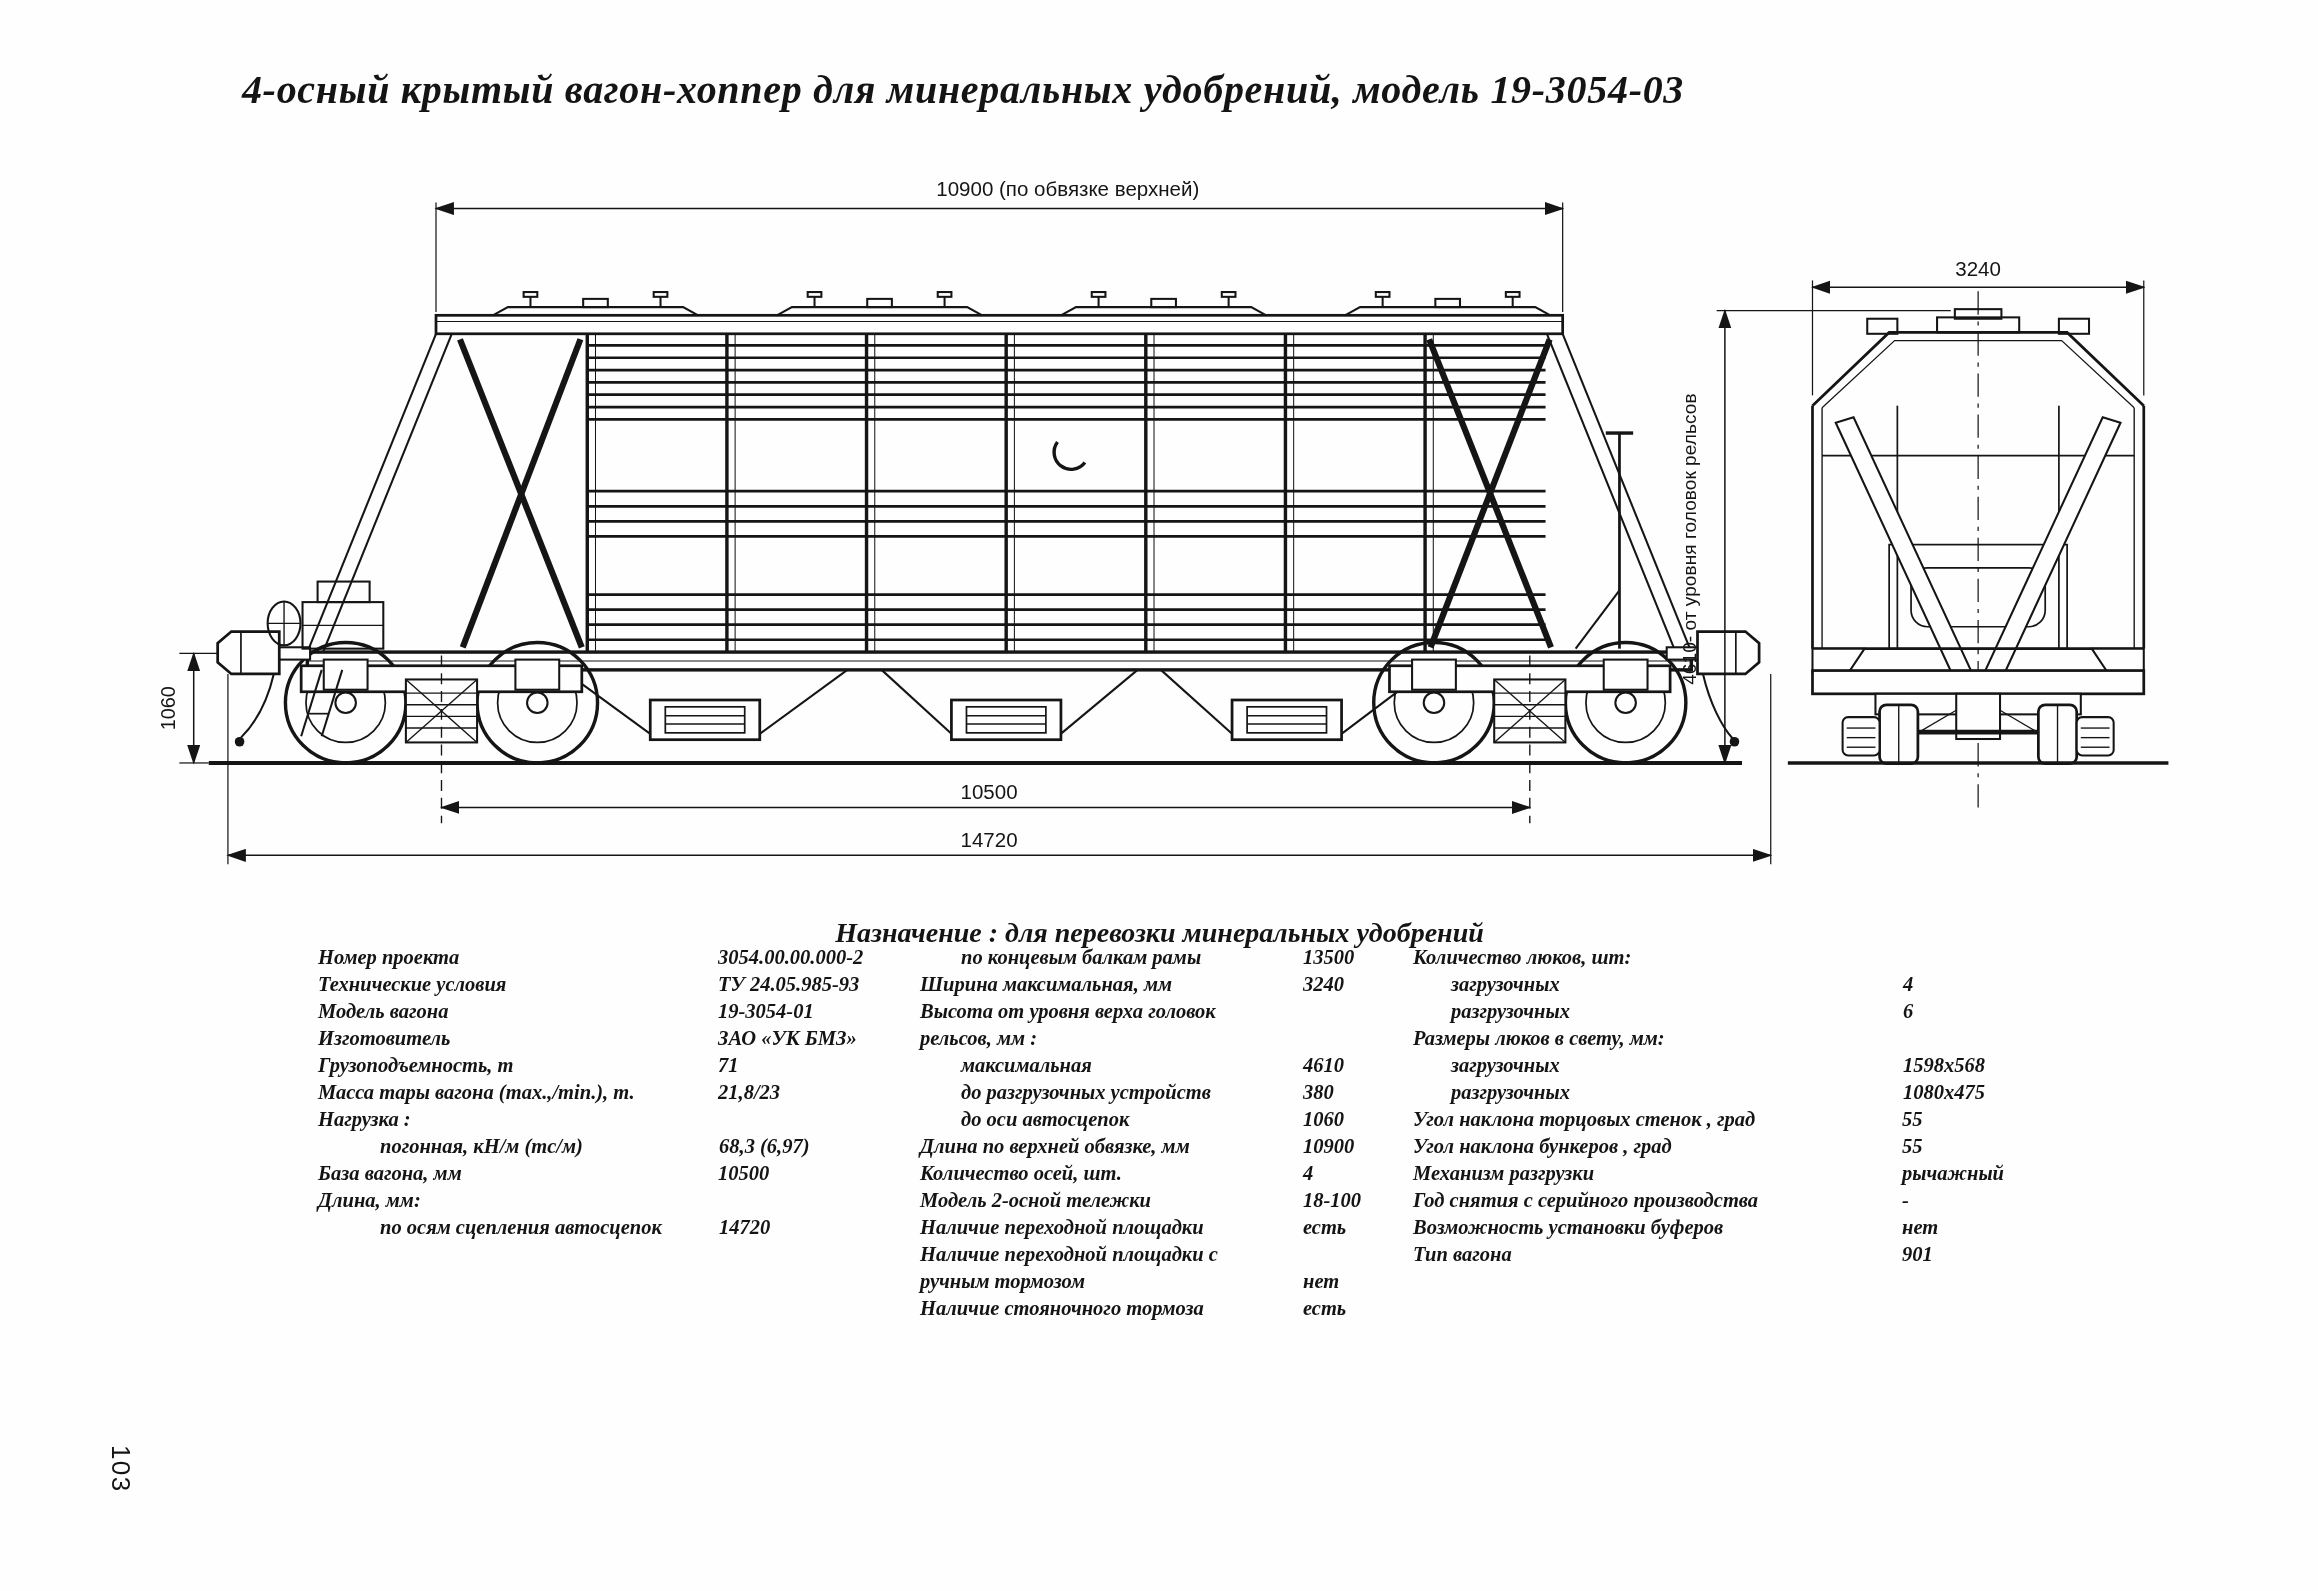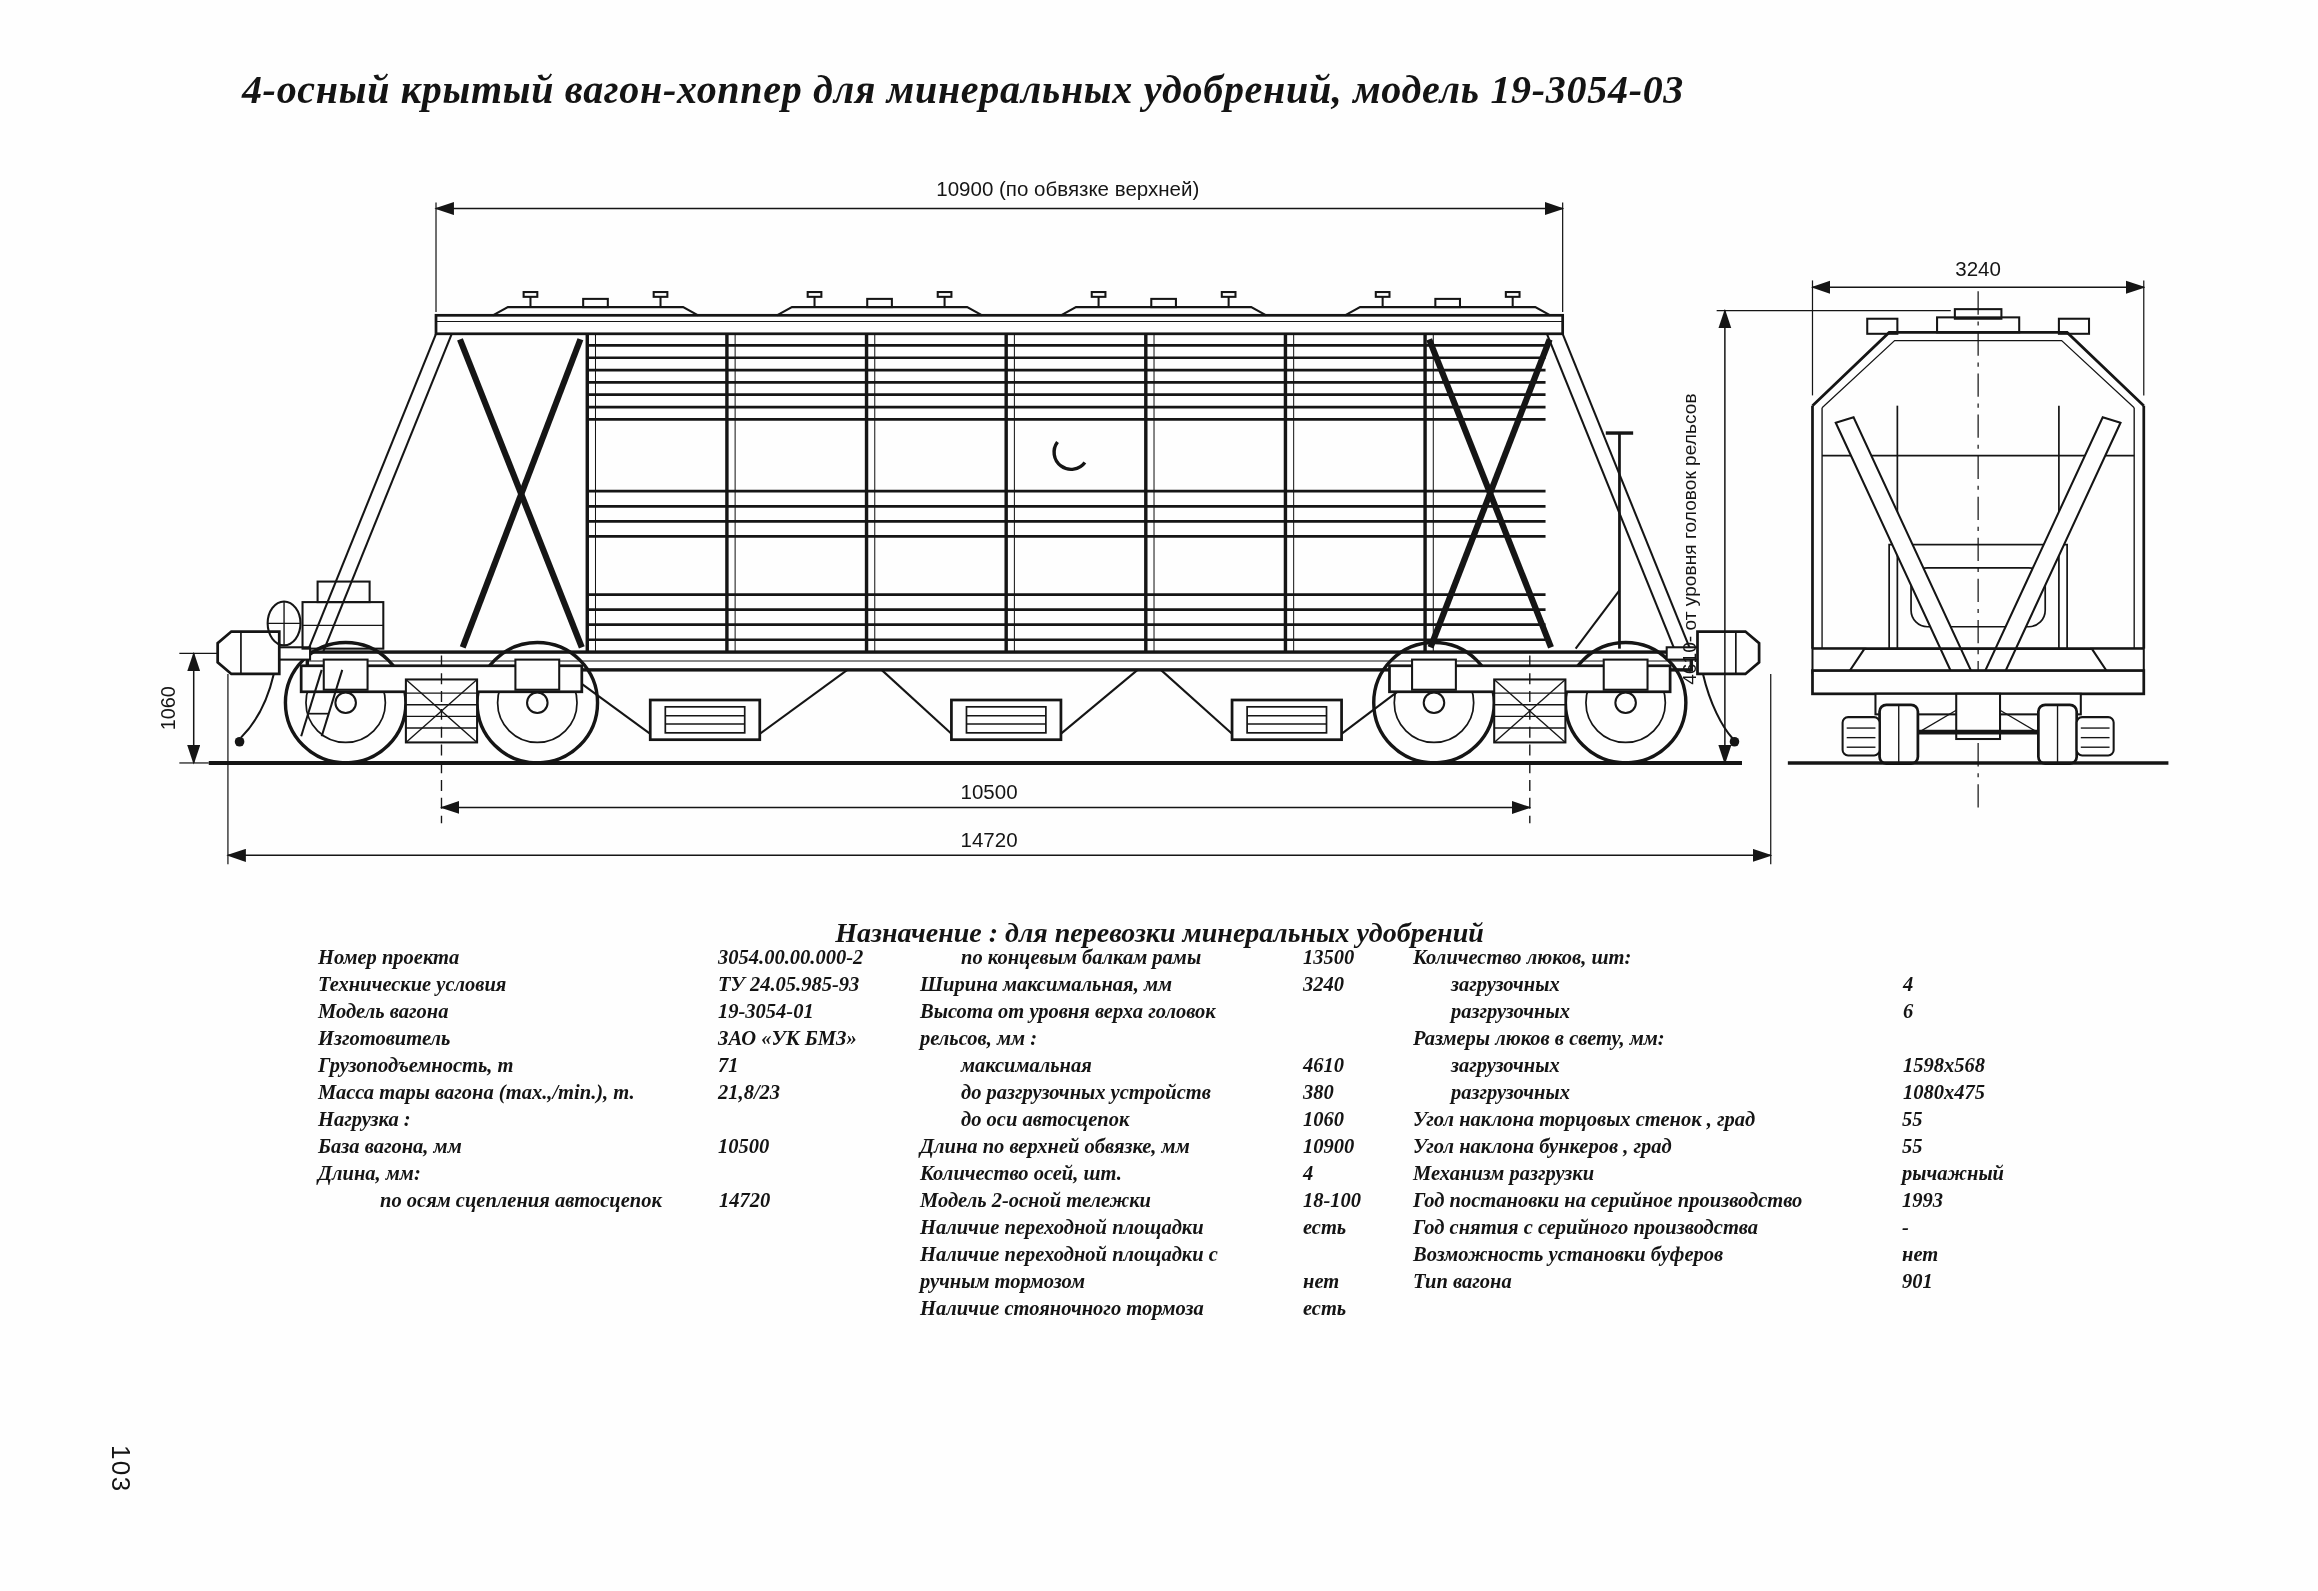--- a/index.html
+++ b/index.html
@@ -358,20 +358,24 @@
       <span class="spec-value">71</span>
     </div>
     <div class="spec-row">
       <span class="spec-label">Масса тары вагона (max.,/min.), т.</span>
       <span class="spec-value">21,8/23</span>
     </div>
     <div class="spec-row">
       <span class="spec-label">Нагрузка :</span>
       <span class="spec-value"></span>
     </div>
+    <div class="spec-row indent">
+      <span class="spec-label">погонная, кН/м (тс/м)</span>
+      <span class="spec-value">68,3 (6,97)</span>
+    </div>
     <div class="spec-row">
       <span class="spec-label">База вагона, мм</span>
       <span class="spec-value">10500</span>
     </div>
     <div class="spec-row">
       <span class="spec-label">Длина, мм:</span>
       <span class="spec-value"></span>
     </div>
     <div class="spec-row indent">
       <span class="spec-label">по осям сцепления автосцепок</span>
@@ -467,24 +471,20 @@
     </div>
     <div class="spec-row">
       <span class="spec-label">Угол наклона бункеров , град</span>
       <span class="spec-value">55</span>
     </div>
     <div class="spec-row">
       <span class="spec-label">Механизм разгрузки</span>
       <span class="spec-value">рычажный</span>
     </div>
     <div class="spec-row">
-      <span class="spec-label">Год постановки на серийное производство</span>
-      <span class="spec-value">1993</span>
-    </div>
-    <div class="spec-row">
       <span class="spec-label">Год снятия с серийного производства</span>
       <span class="spec-value">-</span>
     </div>
     <div class="spec-row">
       <span class="spec-label">Возможность установки буферов</span>
       <span class="spec-value">нет</span>
     </div>
     <div class="spec-row">
       <span class="spec-label">Тип вагона</span>
       <span class="spec-value">901</span>

